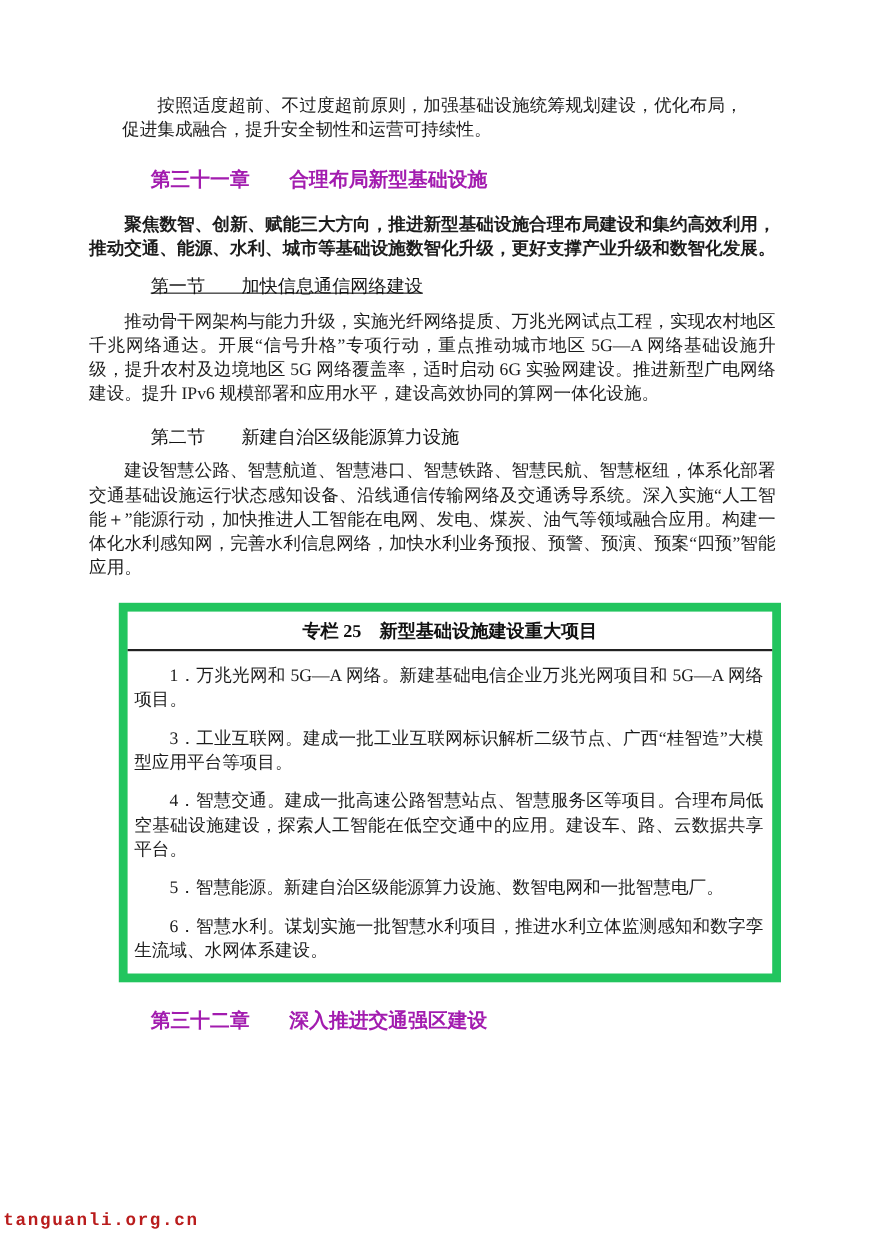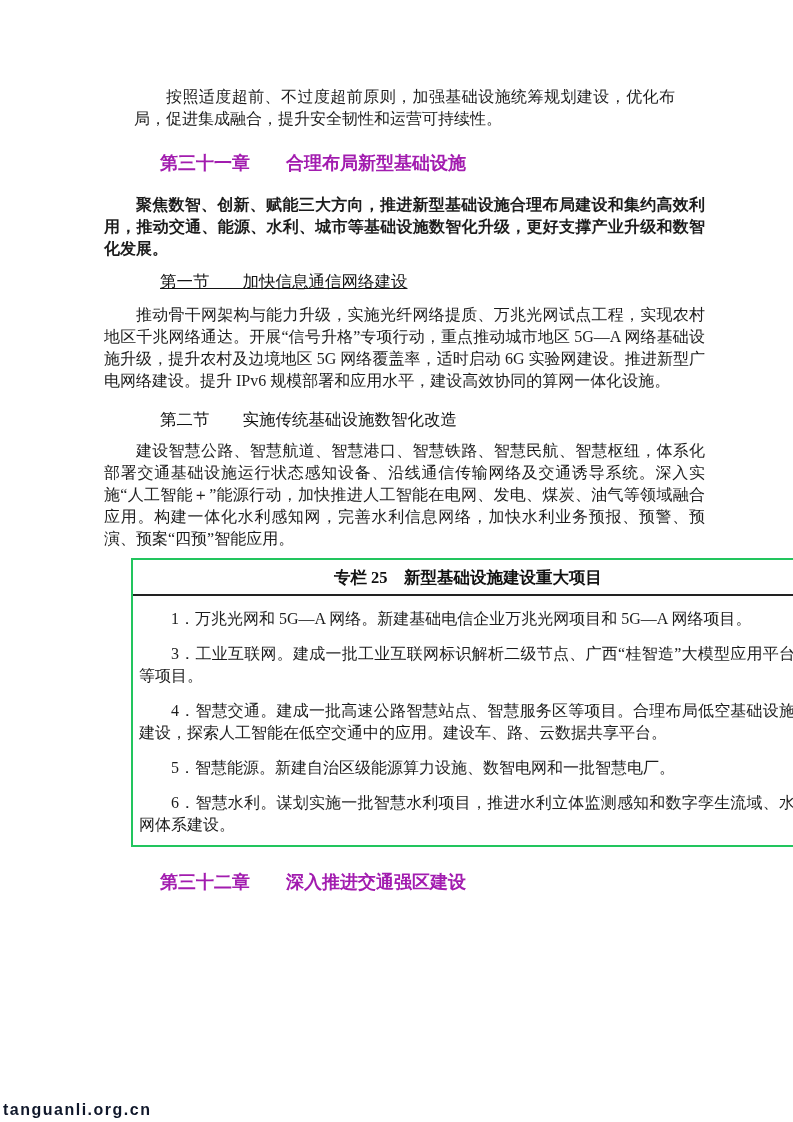--- a/index.html
+++ b/index.html
@@ -11,21 +11,21 @@
     position: relative;
     width: 793px;
     height: 1122px;
     background: #ffffff;
     overflow: hidden;
     font-family: "Liberation Serif", "DejaVu Serif", serif;
     color: #1c1c1c;
     font-size: 16px;
     line-height: 22px;
     box-sizing: border-box;
-    padding: 86px 88px 0 104px;
+    padding: 86px 88px 0 81px;
   }
   .page p {
     margin: 0;
     text-align: justify;
   }
   .intro {
     margin: 0 30px !important;
     text-indent: 2em;
   }
   .chapter {
@@ -46,25 +46,25 @@
     text-indent: 56px;
     color: #141414;
   }
   .section-1 { margin-top: 10px; text-decoration: underline; }
   .section-2 { margin-top: 16px; }
   .body-para { text-indent: 2em; }
   .lead-para  { margin-top: 18px !important; font-weight: bold; }
   .s1-para    { margin-top: 10px !important; }
   .s2-para    { margin-top: 8px  !important; }
   .feature-box {
-    margin-top: 8px;
+    margin-top: 20px;
     margin-left: 27px;
-    width: 674px;
+    width: 602px;
     box-sizing: border-box;
-    border: 2px solid #22c55e;
+    border: 8px solid #22c55e;
   }
   .feature-box-title {
     text-align: center;
     font-weight: bold;
     font-size: 16.5px;
     line-height: 22px;
     padding: 7px 4px 5px 4px;
     border-bottom: 2px solid #222222;
     color: #111111;
   }
@@ -74,44 +74,44 @@
   .feature-box-body p {
     text-indent: 2em;
     margin: 0 0 13px 0 !important;
     line-height: 22px;
   }
   .feature-box-body p:last-child { margin-bottom: 0 !important; }
   .watermark {
     position: absolute;
     left: 3px;
     bottom: 3px;
-    font-family: Liberation Sans, sans-serif;
+    font-family: Liberation Mono, monospace;
     font-size: 16px;
     font-weight: bold;
     letter-spacing: 1.5px;
-    color: #0f172a;
+    color: #b91c1c;
     line-height: 18px;
   }
 </style>
 </head>
 <body>
 
 <div class="page">
 
   <p class="intro">按照适度超前、不过度超前原则，加强基础设施统筹规划建设，优化布局，促进集成融合，提升安全韧性和运营可持续性。</p>
 
   <h2 class="chapter chapter-31">第三十一章　　合理布局新型基础设施</h2>
 
   <p class="body-para lead-para">聚焦数智、创新、赋能三大方向，推进新型基础设施合理布局建设和集约高效利用，推动交通、能源、水利、城市等基础设施数智化升级，更好支撑产业升级和数智化发展。</p>
 
   <h3 class="section section-1">第一节　　加快信息通信网络建设</h3>
 
   <p class="body-para s1-para">推动骨干网架构与能力升级，实施光纤网络提质、万兆光网试点工程，实现农村地区千兆网络通达。开展“信号升格”专项行动，重点推动城市地区 5G—A 网络基础设施升级，提升农村及边境地区 5G 网络覆盖率，适时启动 6G 实验网建设。推进新型广电网络建设。提升 IPv6 规模部署和应用水平，建设高效协同的算网一体化设施。</p>
 
-  <h3 class="section section-2">第二节　　实施传统基础设施数智化改造</h3>
+  <h3 class="section section-2">第二节　　新建自治区级能源算力设施</h3>
 
   <p class="body-para s2-para">建设智慧公路、智慧航道、智慧港口、智慧铁路、智慧民航、智慧枢纽，体系化部署交通基础设施运行状态感知设备、沿线通信传输网络及交通诱导系统。深入实施“人工智能＋”能源行动，加快推进人工智能在电网、发电、煤炭、油气等领域融合应用。构建一体化水利感知网，完善水利信息网络，加快水利业务预报、预警、预演、预案“四预”智能应用。</p>
 
   <div class="feature-box">
     <div class="feature-box-title">专栏 25　新型基础设施建设重大项目</div>
     <div class="feature-box-body">
       <p>1．万兆光网和 5G—A 网络。新建基础电信企业万兆光网项目和 5G—A 网络项目。</p>
       <p>3．工业互联网。建成一批工业互联网标识解析二级节点、广西“桂智造”大模型应用平台等项目。</p>
       <p>4．智慧交通。建成一批高速公路智慧站点、智慧服务区等项目。合理布局低空基础设施建设，探索人工智能在低空交通中的应用。建设车、路、云数据共享平台。</p>
       <p>5．智慧能源。新建自治区级能源算力设施、数智电网和一批智慧电厂。</p>

